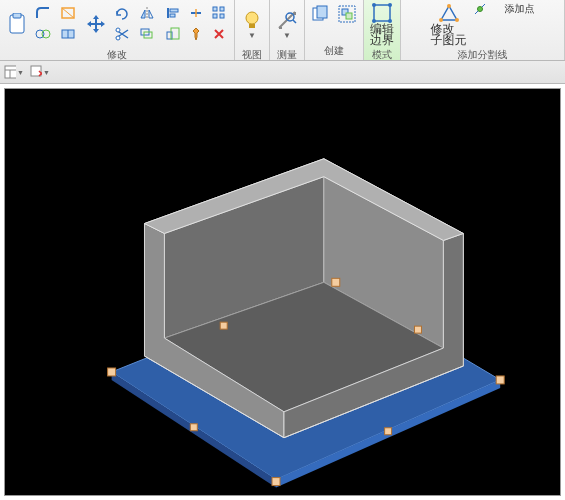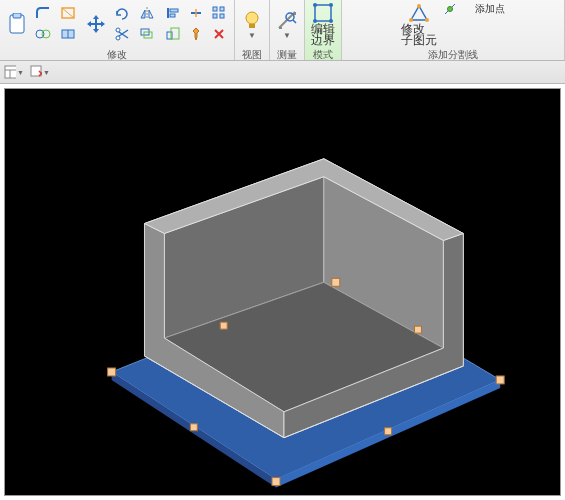--- a/index.html
+++ b/index.html
@@ -160,20 +160,38 @@
               <path d="M3 19 L6 19 M19 3 L19 6" stroke="#888" stroke-width="2"></path>
               <circle cx="14" cy="8" r="4" fill="none" stroke="#2f6fbf" stroke-width="1.5"></circle>
               <line x1="17" y1="11" x2="20" y2="14" stroke="#2f6fbf" stroke-width="1.5"></line>
             </svg>
           <span style="font-size:8px;color:#666">▼</span>
         </div>
       </div>
       <div class="group-label">测量</div>
     </div>
 
+    <div class="group">
+      <div class="buttons-row">
+        <div class="rb">
+            <svg width="20" height="20">
+              <rect x="2" y="4" width="10" height="12" fill="#fff" stroke="#2f6fbf"></rect>
+              <rect x="6" y="2" width="10" height="12" fill="#bcd8f5" stroke="#2f6fbf"></rect>
+            </svg>
+          </div>
+        <div class="rb">
+            <svg width="20" height="20">
+              <rect x="2" y="2" width="16" height="16" fill="none" stroke="#2f6fbf" stroke-dasharray="2 1"></rect>
+              <rect x="5" y="5" width="6" height="6" fill="#bcd8f5" stroke="#2f6fbf"></rect>
+              <rect x="9" y="9" width="6" height="6" fill="#cfe8c8" stroke="#63c24a"></rect>
+            </svg>
+          </div>
+      </div>
+      <div class="group-label">创建</div>
+    </div>
 
     <div class="group mode-group">
       <div class="buttons-row">
         <div class="big-btn">
           <svg width="22" height="22">
               <rect x="3" y="3" width="16" height="16" fill="none" stroke="#2f6fbf" stroke-width="1.5"></rect>
               <circle cx="3" cy="3" r="2" fill="#2f6fbf"></circle>
               <circle cx="19" cy="3" r="2" fill="#2f6fbf"></circle>
               <circle cx="3" cy="19" r="2" fill="#2f6fbf"></circle>
               <circle cx="19" cy="19" r="2" fill="#2f6fbf"></circle>

